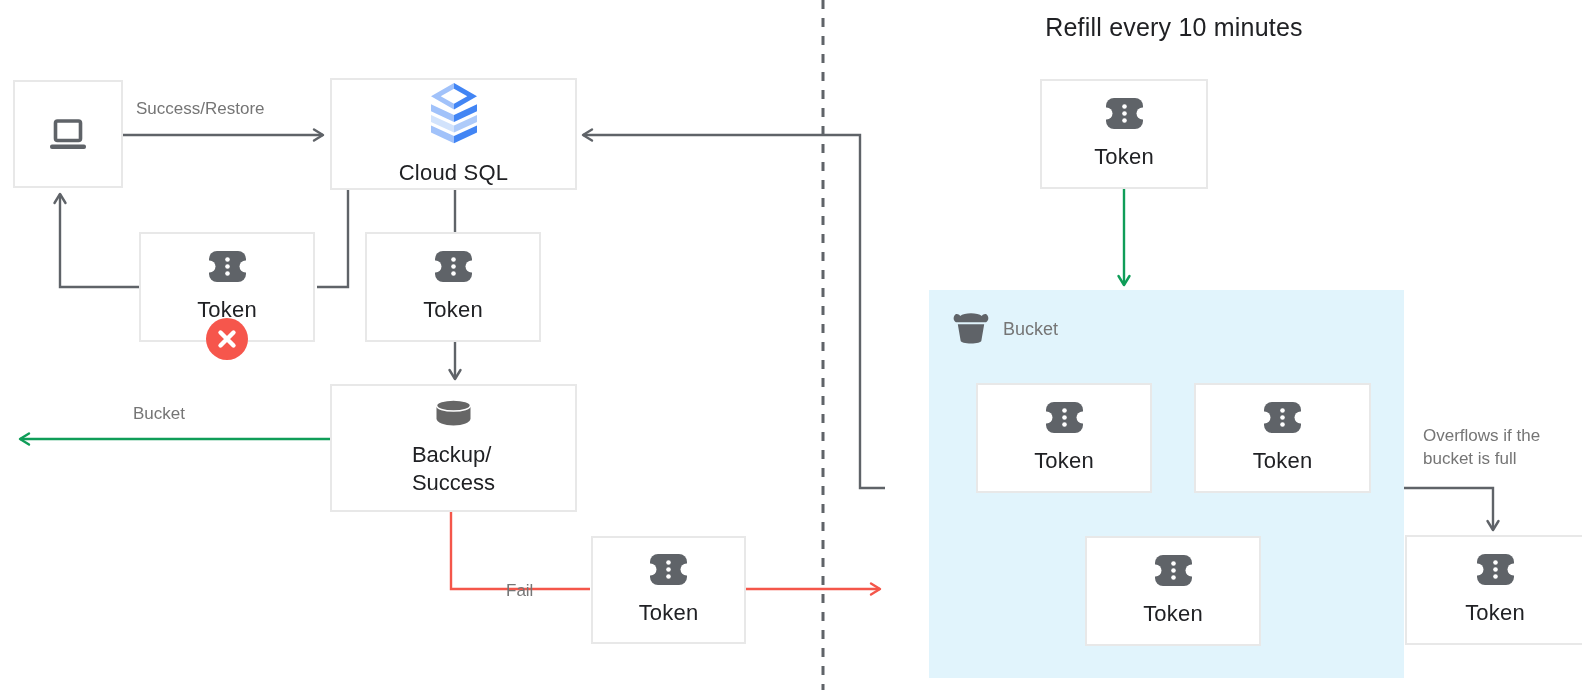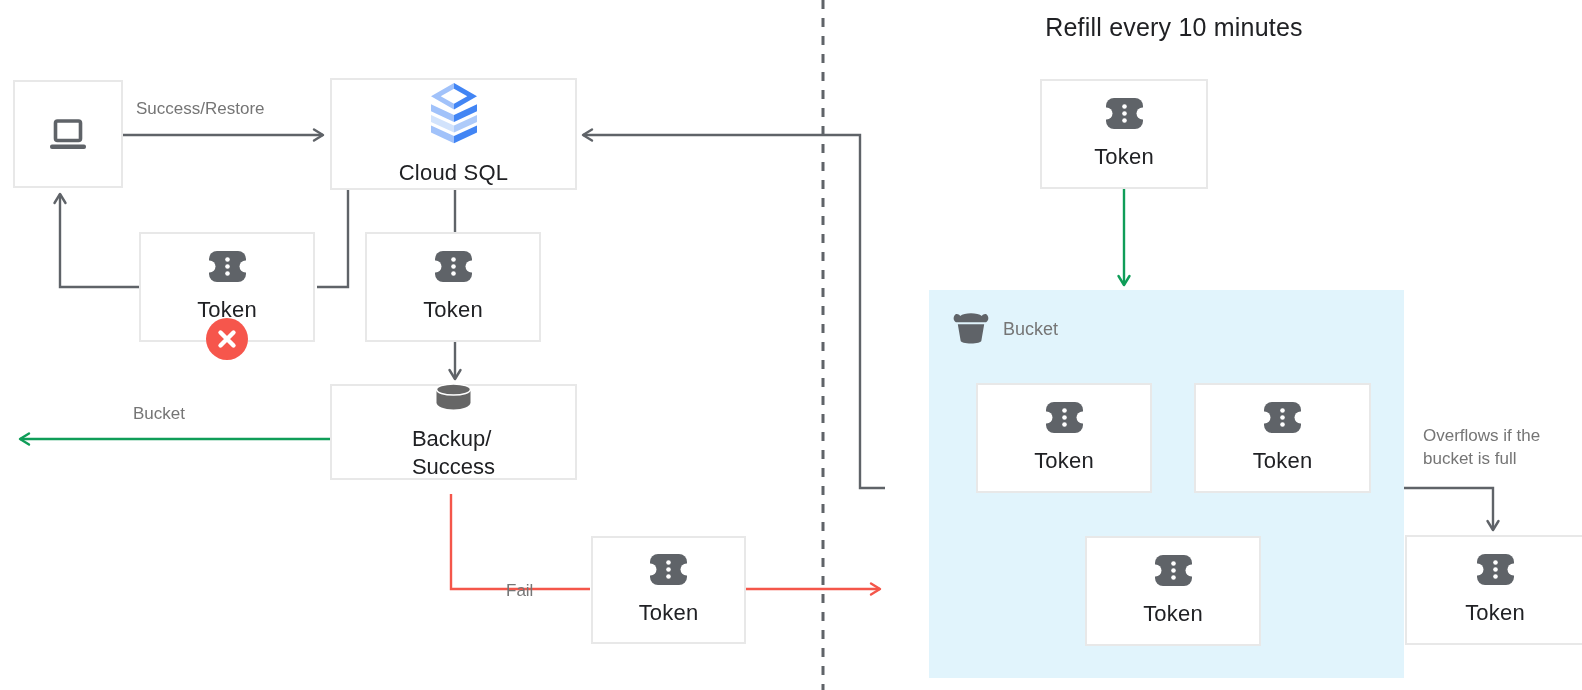--- a/index.html
+++ b/index.html
@@ -129,21 +129,21 @@
         <circle cx="0.5" cy="15.5" r="6" fill="#fff"></circle>
         <circle cx="36.5" cy="15.5" r="6" fill="#fff"></circle>
         <circle cx="18.5" cy="8.5" r="2.3" fill="#fff"></circle>
         <circle cx="18.5" cy="15.5" r="2.3" fill="#fff"></circle>
         <circle cx="18.5" cy="22.5" r="2.3" fill="#fff"></circle>
       </svg>
     </span>
     <span class="label">Token</span>
   </div>
 
-  <div class="node" style="left:330px;top:384px;width:247px;height:96px">
+  <div class="node" style="left:330px;top:384px;width:247px;height:128px">
     <span class="icon">
       <svg width="37" height="27" viewBox="0 0 37 27">
         <path d="M1.5,6.5 V19.5 c0,3.9 7.6,7 17,7 c9.4,0 17,-3.1 17,-7 V6.5 Z" fill="#666666"></path>
         <ellipse cx="18.5" cy="6.5" rx="17" ry="5.5" fill="#666666" stroke="#ffffff" stroke-width="1.6"></ellipse>
       </svg>
     </span>
     <span class="two-line">
       <span>Backup/</span>
       <span>Success</span>
     </span>

